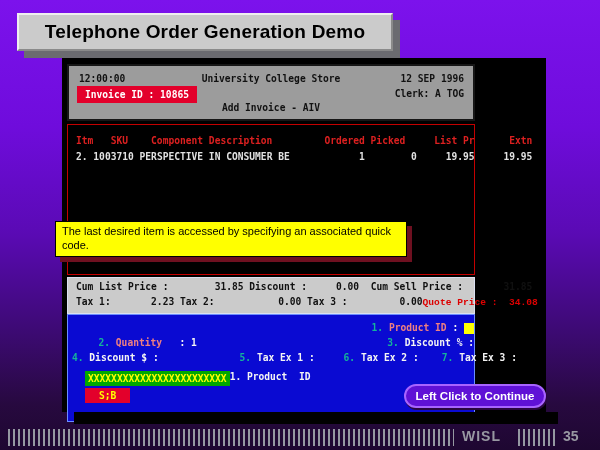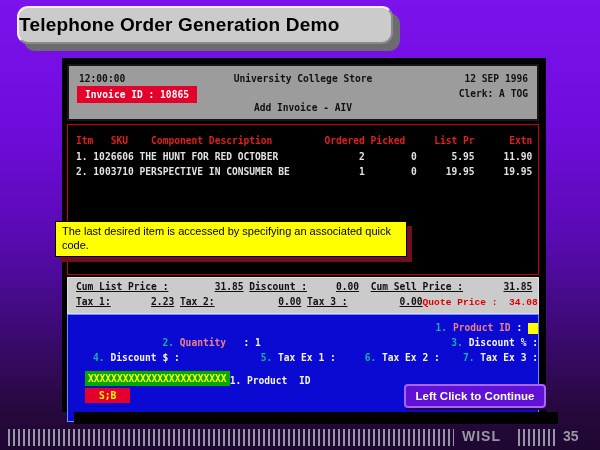--- a/index.html
+++ b/index.html
@@ -3,71 +3,71 @@
 <meta charset="utf-8">
 <style>
   html,body{margin:0;padding:0;}
   .stage{
     position:relative;width:600px;height:450px;overflow:hidden;
     background:linear-gradient(180deg,#7c12ec 0%,#6f0cdc 28%,#5a0ab4 52%,#3c0a72 74%,#27093f 90%,#1e0731 100%);
     font-family:"Liberation Sans",sans-serif;
   }
   
   .title-box{
-    position:absolute;left:17px;top:6px;width:372px;height:34px;
+    position:absolute;left:17px;top:13px;width:372px;height:34px;
     background:#cbcbcb;border-top:2px solid #efefef;border-left:2px solid #efefef;
     border-right:2px solid #8a8a8a;border-bottom:2px solid #8a8a8a;
     box-shadow:7px 7px 0 #6b6b70;
-    display:flex;align-items:center;border-radius:11px;
+    display:flex;align-items:center;justify-content:center;
   }
   .title-box span{font-size:19px;font-weight:bold;color:#000;letter-spacing:0.2px;}
   
   .terminal{
     position:absolute;left:62px;top:58px;width:474px;height:342px;
     background:#000;padding:6px 5px;
   }
   .terminal::after{content:'';position:absolute;left:12px;top:100%;width:100%;height:12px;background:#000;}
-  .term-inner{position:relative;width:472px;height:342px;}
+  .term-inner{position:relative;width:408px;height:342px;}
   pre{margin:0;white-space:pre;font:bold 9.6px/15.5px "DejaVu Sans Mono",monospace;}
   
   .term-header{
     position:relative;height:53px;background:#9c9c9c;border:2px solid #161616;margin-bottom:3px;
     font:bold 9.6px "DejaVu Sans Mono",monospace;color:#111;
   }
   .h-time{position:absolute;left:10px;top:7px;}
   .h-store{position:absolute;left:0;right:0;top:7px;text-align:center;}
   .h-date{position:absolute;right:9px;top:7px;}
   .h-clerk{position:absolute;right:9px;top:22px;}
   .h-invoice{position:absolute;left:8px;top:20px;background:#e3002b;color:#fff;padding:3px 8px;}
   .h-mode{position:absolute;left:0;right:0;top:36px;text-align:center;}
   
   .term-table{height:141px;background:#000;border:1px solid #c40000;padding-top:8px;}
   .term-table pre{padding-left:8px;}
   .c-red{color:#dd2020;}
   .c-white{color:#e2e2e2;}
   
   .term-totals{margin-top:2px;background:#cbcbcb;border:1px solid #dce0f0;padding:2px 0 3px 0;}
   .term-totals pre{padding-left:8px;line-height:14.5px;}
-  .c-k{color:#101010;text-decoration:underline;}
+  .c-k{color:#101010;}
   .c-qred{color:#dd0000;font-family:Liberation Mono, monospace;}
   
   .term-form{position:relative;height:101px;background:#0a0ad2;border:1px solid #6b8cff;padding-top:5px;}
   .term-form pre{padding-left:4px;line-height:15px;text-align:right;}
   .c-num{color:#14b49a;}
   .c-label{color:#ef8080;}
   .c-plain{color:#f4f4f4;}
   .cursor{display:inline-block;width:10px;height:11px;background:#ffff00;vertical-align:middle;}
-  .input-row{position:absolute;left:17px;top:56px;display:flex;align-items:flex-end;}
+  .input-row{position:absolute;left:17px;top:56px;display:flex;align-items:flex-start;}
   .mask-bar{background:#00a800;color:#ffff00;font:bold 9.6px/13px "DejaVu Sans Mono",monospace;padding:1px 3px;}
   .input-label{color:#f4f4f4;font:bold 9.6px "DejaVu Sans Mono",monospace;white-space:pre;}
   .status-box{position:absolute;left:17px;top:73px;background:#e3002b;color:#ffff00;font:bold 9.6px/13px "DejaVu Sans Mono",monospace;padding:1px 14px;}
   
   .continue-btn{
     position:absolute;left:404px;top:384px;width:142px;height:24px;
-    background:#5f11d6;border:2px solid #a864ff;border-radius:4px;
+    background:#5f11d6;border:2px solid #a864ff;border-radius:12px;
     color:#fff;font-size:11.5px;font-weight:bold;
     display:flex;align-items:center;justify-content:center;
     box-shadow:1px 2px 0 #2a0640;box-sizing:border-box;cursor:pointer;
   }
   
   .callout{
     position:absolute;left:55px;top:221px;width:352px;
     background:#ffff00;border:1px solid #000;box-shadow:5px 5px 0 #6e1020;
     padding:2px 6px 4px 6px;box-sizing:border-box;
     font-size:11px;line-height:14px;color:#000;
@@ -95,21 +95,20 @@
         <div class="h-time">12:00:00</div>
         <div class="h-store">University College Store</div>
         <div class="h-date">12 SEP 1996</div>
         <div class="h-clerk">Clerk: A TOG</div>
         <div class="h-invoice">Invoice ID : 10865</div>
         <div class="h-mode">Add Invoice - AIV</div>
       </div>
 
       <div class="term-table">
         <pre><span class="c-red">Itm</span>   <span class="c-red">SKU</span>    <span class="c-red">Component Description</span>         <span class="c-red">Ordered</span> <span class="c-red">Picked</span>     <span class="c-red">List Pr</span>      <span class="c-red">Extn</span></pre>
-        <pre><span class="c-white">1.</span> <span class="c-white">1026606</span> <span class="c-white">THE HUNT FOR RED OCTOBER</span>              <span class="c-white">2</span>        <span class="c-white">0</span>      <span class="c-white">5.95</span>     <span class="c-white">11.90</span></pre>
         <pre><span class="c-white">2.</span> <span class="c-white">1003710</span> <span class="c-white">PERSPECTIVE IN CONSUMER BE</span>            <span class="c-white">1</span>        <span class="c-white">0</span>     <span class="c-white">19.95</span>     <span class="c-white">19.95</span></pre>
       </div>
 
       <div class="term-totals">
         <pre><span class="c-k">Cum List Price :</span>        <span class="c-k">31.85</span> <span class="c-k">Discount :</span>     <span class="c-k">0.00</span>  <span class="c-k">Cum Sell Price :</span>       <span class="c-k">31.85</span></pre>
         <pre><span class="c-k">Tax 1:</span>       <span class="c-k">2.23</span> <span class="c-k">Tax 2:</span>           <span class="c-k">0.00</span> <span class="c-k">Tax 3 :</span>         <span class="c-k">0.00</span><span class="c-qred">Quote Price :</span>  <span class="c-qred">34.08</span></pre>
       </div>
 
       <div class="term-form">
         <pre><span class="c-num">1.</span> <span class="c-label">Product ID</span> <span class="c-plain">:</span> <span class="cursor"></span></pre>

